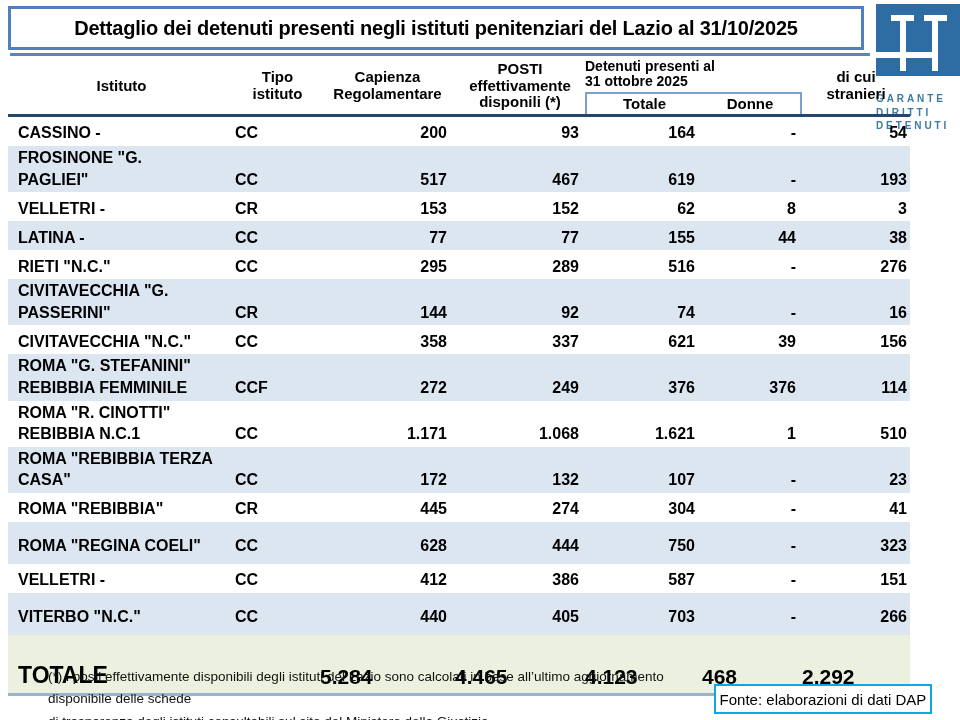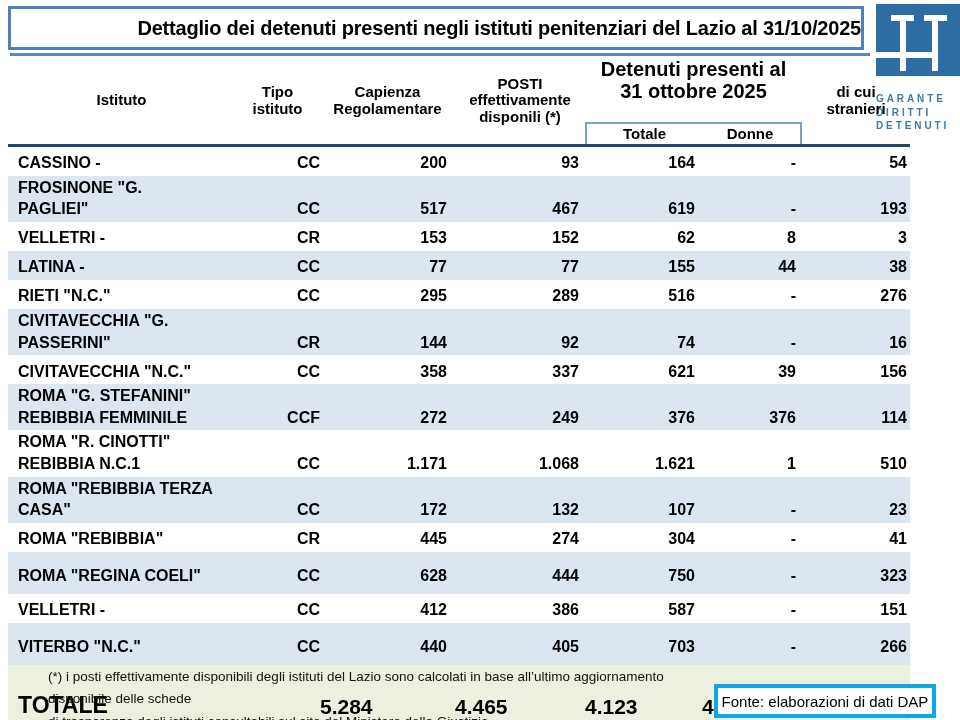--- a/index.html
+++ b/index.html
@@ -5,70 +5,70 @@
   html,body { margin:0; padding:0; background:#ffffff; }
   .slide {
     position:relative; width:960px; height:720px; background:#ffffff;
     font-family:"Liberation Sans", sans-serif; overflow:hidden; color:#000;
   }
 
   
   .title-box {
     position:absolute; left:8px; top:6px; width:850px; height:38px;
     border:3px solid #4f81bd; background:#fff;
-    display:flex; align-items:center; justify-content:flex-end;
+    display:flex; align-items:center; justify-content:center;
   }
   .title-text { font-size:20px; font-weight:bold; letter-spacing:-0.2px; white-space:nowrap; }
   .title-rule { position:absolute; left:10px; top:53px; width:860px; height:3px; background:#5b87b8; }
 
   
   .logo { position:absolute; left:876px; top:4px; width:84px; }
   .logo-square { display:block; width:84px; height:72px; }
   .logo-caption { margin-top:16px; color:#3a7ca5; font-size:10px; font-weight:bold;
     letter-spacing:2.9px; line-height:1.35; white-space:nowrap; }
 
   
   .table { position:absolute; left:8px; top:58px; width:902px; }
   .t-header { display:grid; grid-template-columns:227px 85px 135px 130px 217px 108px; min-height:56px; }
   .h-cell { display:flex; align-items:center; justify-content:center; text-align:center;
     font-weight:bold; font-size:15px; line-height:1.12; white-space:pre-line; }
   .group-cell { display:flex; flex-direction:column; justify-content:flex-end; }
-  .group-label { text-align:center; font-weight:bold; font-size:20px; line-height:1.12;
-    white-space:pre-line; padding-bottom:19px; }
+  .group-label { font-weight:bold; font-size:14px; line-height:1.12;
+    white-space:pre-line; padding-bottom:2px; }
   .sub-row { display:grid; grid-template-columns:115px 96px;
     border-top:2px solid #7ba0cd; border-left:2px solid #7ba0cd; border-right:2px solid #7ba0cd; }
   .sub-cell { text-align:center; font-weight:bold; font-size:15px; padding:1px 0 2px; }
   .header-rule { height:3px; background:#24486b; }
 
   .t-body { }
   .t-row { display:grid; grid-template-columns:227px 85px 135px 130px 117px 100px 108px;
     align-items:end; min-height:26px; padding:1px 0 2px; }
   .t-row.alt { background:#dce6f1; }
   .t-body .t-row:nth-child(12), .t-body .t-row:nth-child(14) { padding-top:9px; padding-bottom:7px; }
   .c { font-weight:bold; font-size:16px; line-height:1.35; }
   .c-ist { padding-left:10px; white-space:pre-line; }
-  .c-tipo { text-align:right; }
+  .c-tipo { text-align:left; }
   .c-num { text-align:right; }
   .c-cap { padding-right:8px; }
   .c-posti { padding-right:6px; }
   .c-tot { padding-right:7px; }
   .c-don { padding-right:6px; }
   .c-str { padding-right:3px; }
 
   .total-row { display:grid; grid-template-columns:227px 85px 135px 130px 117px 100px 108px;
     height:58px; background:#ebf1de; align-items:end; padding-bottom:4px; box-sizing:border-box; }
   .total-label { font-size:23px; font-weight:bold; padding-left:10px; }
   .total-num { font-size:21px; font-weight:bold; text-align:left; }
   .bottom-rule { height:3px; background:#9ab4cf; }
 
   
   .footnote { position:absolute; left:48px; top:666px; width:650px;
     font-size:13.5px; line-height:1.65; white-space:pre-line; color:#111; }
   .source-box { position:absolute; left:714px; top:684px; width:214px; height:26px;
-    border:4px solid #0ea5e9; background:#fff;
+    border:2px solid #0ea5e9; background:#fff;
     display:flex; align-items:center; justify-content:center; font-size:15px; }
 </style>
 </head>
 <body>
 
 <div class="slide">
 
   <div class="title-box">
     <div class="title-text">Dettaglio dei detenuti presenti negli istituti penitenziari del Lazio al  31/10/2025</div>
   </div>

